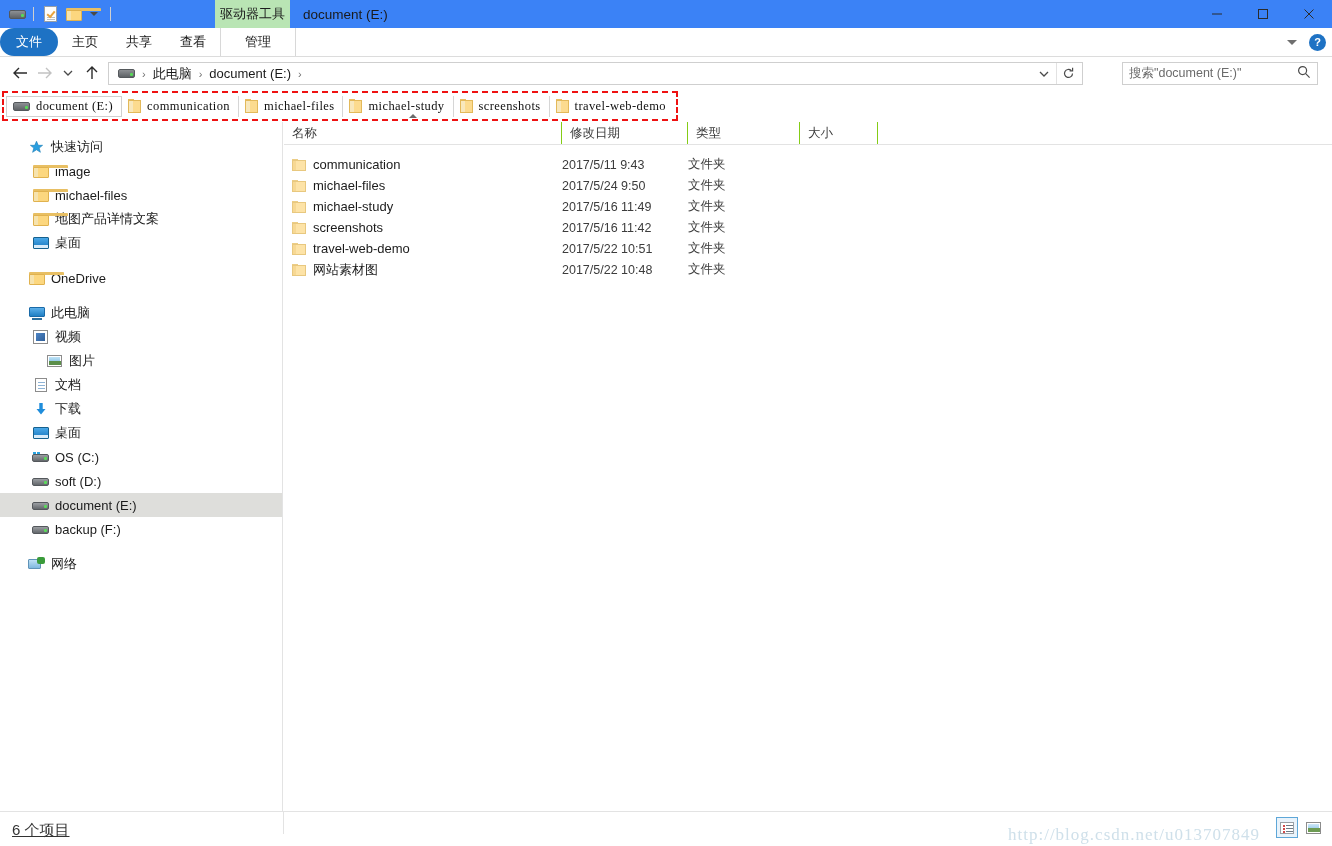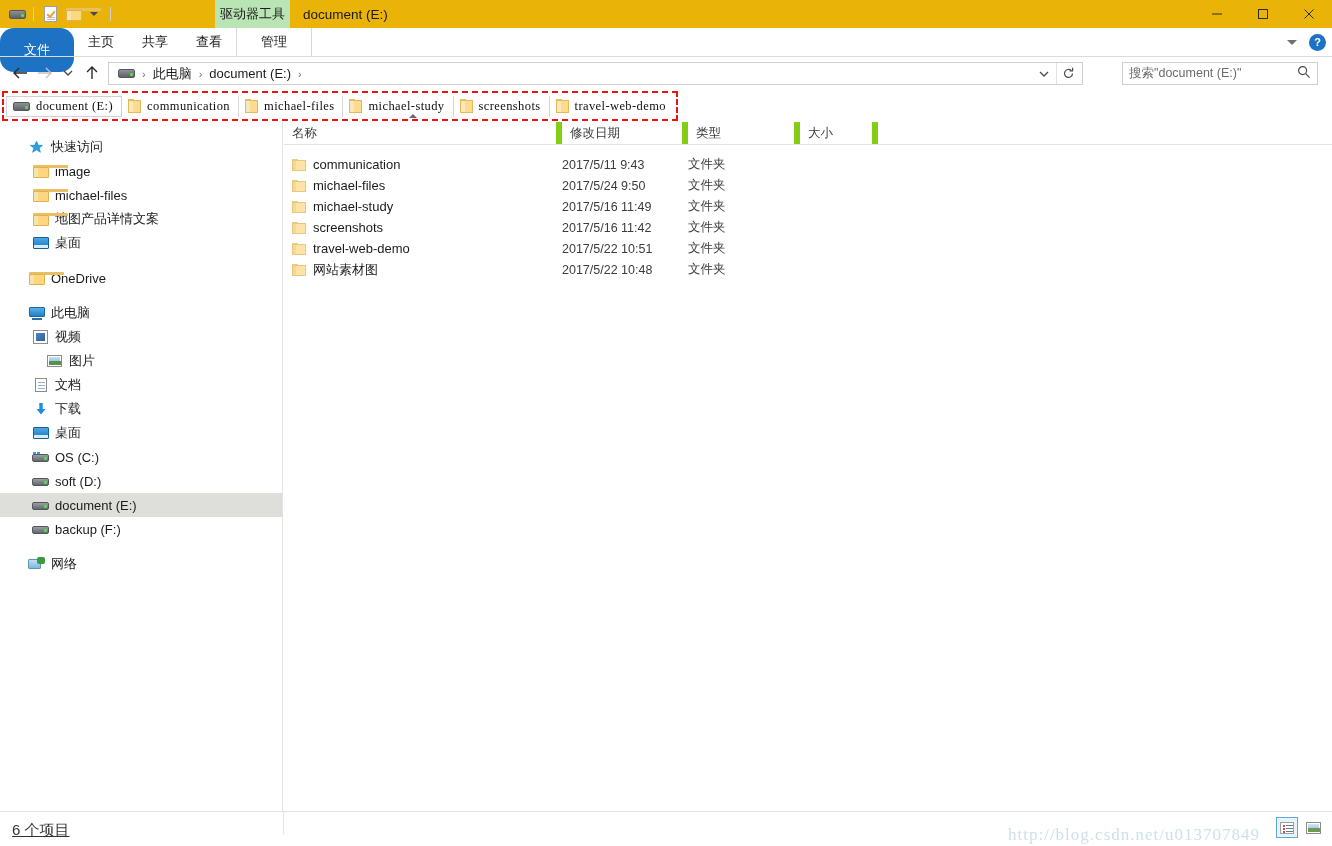--- a/index.html
+++ b/index.html
@@ -6,21 +6,21 @@
   body{
     width:1332px;height:846px;overflow:hidden;
     background:#ffffff;
     font-family:"Liberation Sans","DejaVu Sans",sans-serif;
     font-size:13px;color:#1a1a1a;
     -webkit-font-smoothing:antialiased;
   }
   .app{position:relative;width:1332px;height:846px;}
 
   
-  .titlebar{position:relative;height:28px;background:#eab308;}
+  .titlebar{position:relative;height:28px;background:#3b82f6;}
   .qat{position:absolute;left:8px;top:4px;display:flex;align-items:center;gap:0px;height:20px;}
   .qat .sep{width:1px;height:14px;background:#cfcfcf;margin:0 7px;}
   .qat-btn{width:18px;height:18px;display:flex;align-items:center;justify-content:center;}
 
   .ico-drive{position:relative;width:17px;height:11px;}
   .ico-drive .body{position:absolute;left:0;top:1px;width:17px;height:9px;border-radius:2px;
     background:linear-gradient(#8d9094,#5e6266);border:1px solid #54585c;box-sizing:border-box;}
   .ico-drive .led{position:absolute;right:2px;top:5px;width:3px;height:3px;background:#57d957;border-radius:1px;}
 
   .ico-props{position:relative;width:13px;height:16px;background:#fdfdfd;border:1px solid #9aa0a6;box-sizing:border-box;}
@@ -41,21 +41,21 @@
   .win-title{position:absolute;left:303px;top:0;height:28px;display:flex;align-items:center;font-size:13.5px;color:#1a1a1a;}
 
   .wincontrols{position:absolute;right:0;top:0;display:flex;height:28px;}
   .wc{width:46px;height:28px;display:flex;align-items:center;justify-content:center;color:#2b2b2b;}
   .wc svg{display:block;}
 
   
   .tabbar{position:relative;height:28px;background:#ffffff;}
   .tabs{position:absolute;left:0;top:0;display:flex;height:28px;}
   .tab{height:28px;display:flex;align-items:center;justify-content:center;font-size:13px;color:#1c1c1c;padding:0 14px;}
-  .tab.file{background:#1e72c4;color:#fff;width:58px;padding:8px;border-radius:14px;}
+  .tab.file{background:#1e72c4;color:#fff;width:58px;padding:0;border-radius:14px;}
   .tab.ctx{background:#ffffff;border-left:1px solid #d8d8d8;border-right:1px solid #d8d8d8;width:74px;padding:0;}
   .ribbon-right{position:absolute;right:6px;top:0;height:28px;display:flex;align-items:center;gap:12px;}
   .collapse-chev{width:0;height:0;border-left:5px solid transparent;border-right:5px solid transparent;border-top:5px solid #6f6f6f;}
   .help-btn{width:17px;height:17px;border-radius:50%;background:#1e72c4;color:#fff;font-size:11px;font-weight:bold;
     display:flex;align-items:center;justify-content:center;}
   .ribbon-line{position:absolute;left:0;right:0;top:56px;height:1px;background:#dcdcdc;}
 
   
   .addrbar{position:absolute;left:0;top:58px;width:1332px;height:30px;display:flex;align-items:center;}
   .navbtn{width:24px;height:24px;display:flex;align-items:center;justify-content:center;}
@@ -117,21 +117,21 @@
       linear-gradient(#2aa3e0,#2aa3e0) 4px 3px/3px 2.5px no-repeat;}
   .ico-net{position:relative;width:17px;height:14px;}
   .ico-net .m{position:absolute;left:0;top:2px;width:13px;height:10px;background:linear-gradient(#bfe0f5,#7fb8de);
     border:1px solid #5f93b8;box-sizing:border-box;border-radius:1px;}
   .ico-net .p{position:absolute;right:0;top:0;width:8px;height:7px;background:#3a9b3a;border-radius:2px;}
 
   
   .content{position:absolute;left:284px;top:122px;width:1048px;height:690px;background:#fff;}
   .colhead{position:relative;height:22px;border-bottom:1px solid #e3e3e3;}
   .col{position:absolute;top:0;height:22px;display:flex;align-items:center;font-size:12.5px;color:#3a3a3a;
-    border-right:6px solid #84cc16;box-sizing:border-box;padding-left:8px;}
+    border-right:1px solid #84cc16;box-sizing:border-box;padding-left:8px;}
   .sortmark{position:absolute;top:-8px;width:0;height:0;border-left:4px solid transparent;border-right:4px solid transparent;
     border-bottom:4px solid #6a6a6a;}
   .rows{position:absolute;left:0;top:23px;right:0;}
   .frow{height:21px;position:relative;}
   .cell{position:absolute;top:0;height:21px;display:flex;align-items:center;font-size:13px;color:#1b1b1b;white-space:nowrap;}
   .cell.name{left:8px;gap:7px;}
   .cell.date{left:278px;color:#3c3c3c;font-size:12.5px;}
   .cell.type{left:404px;color:#3c3c3c;font-size:12.5px;}
   .lfold{position:relative;width:14px;height:12px;flex:0 0 auto;}
   .lfold .t{position:absolute;left:0;top:0;width:6px;height:2px;background:#eccd86;}

